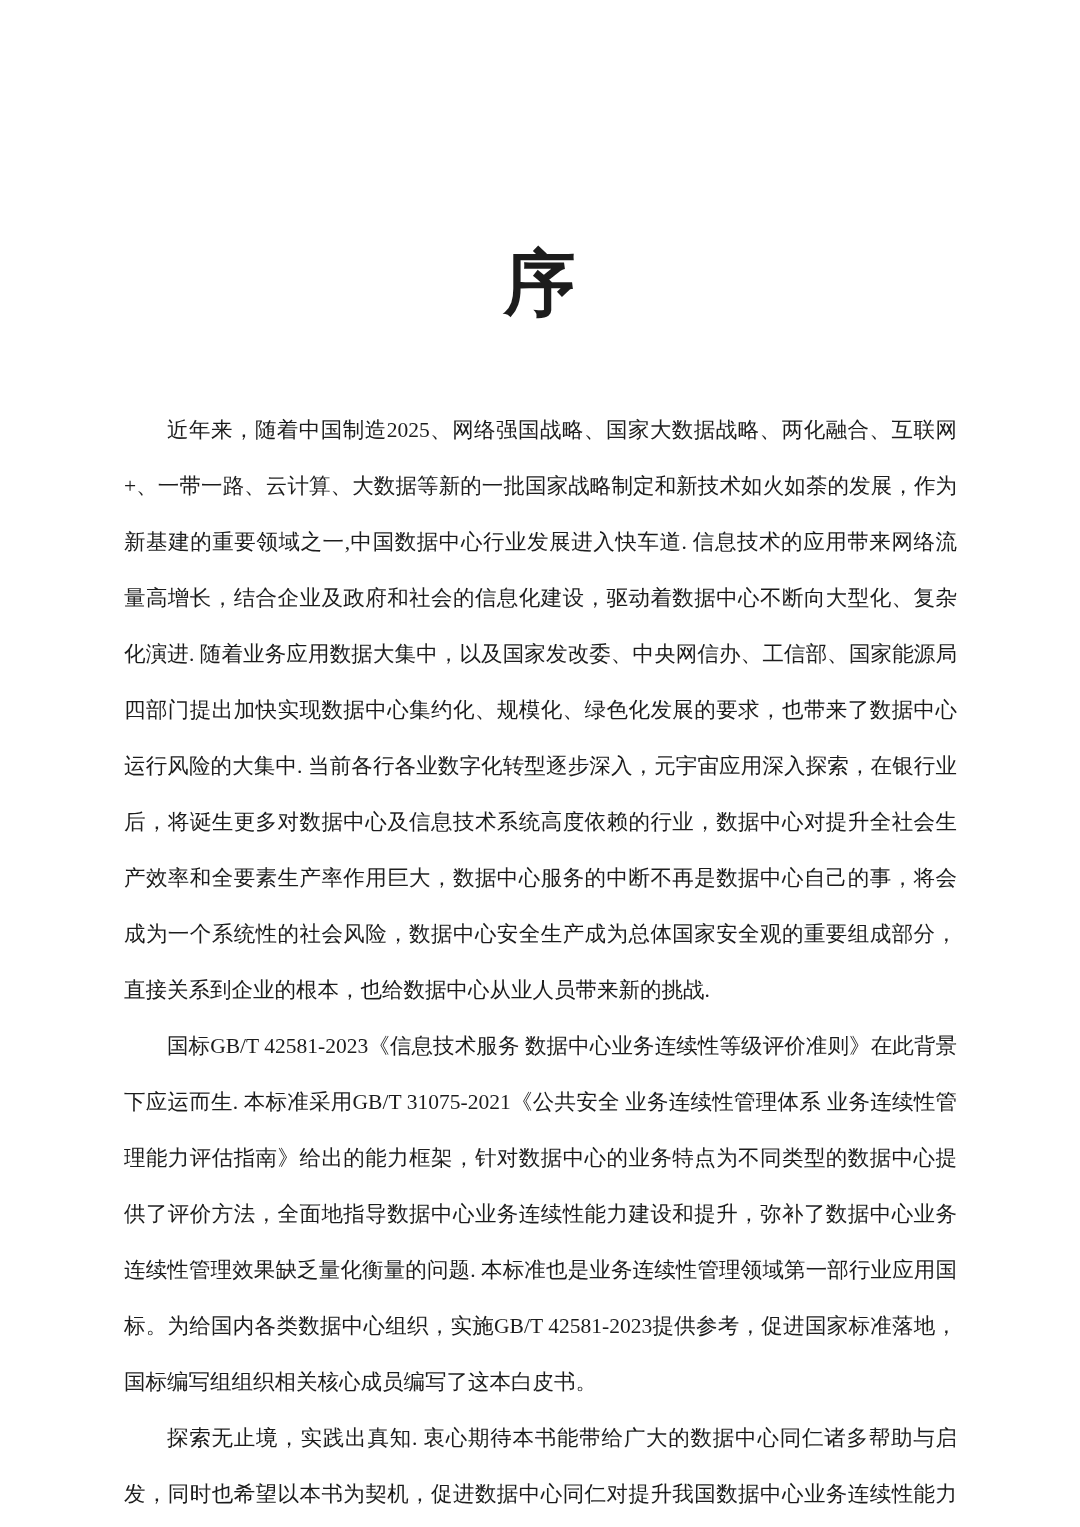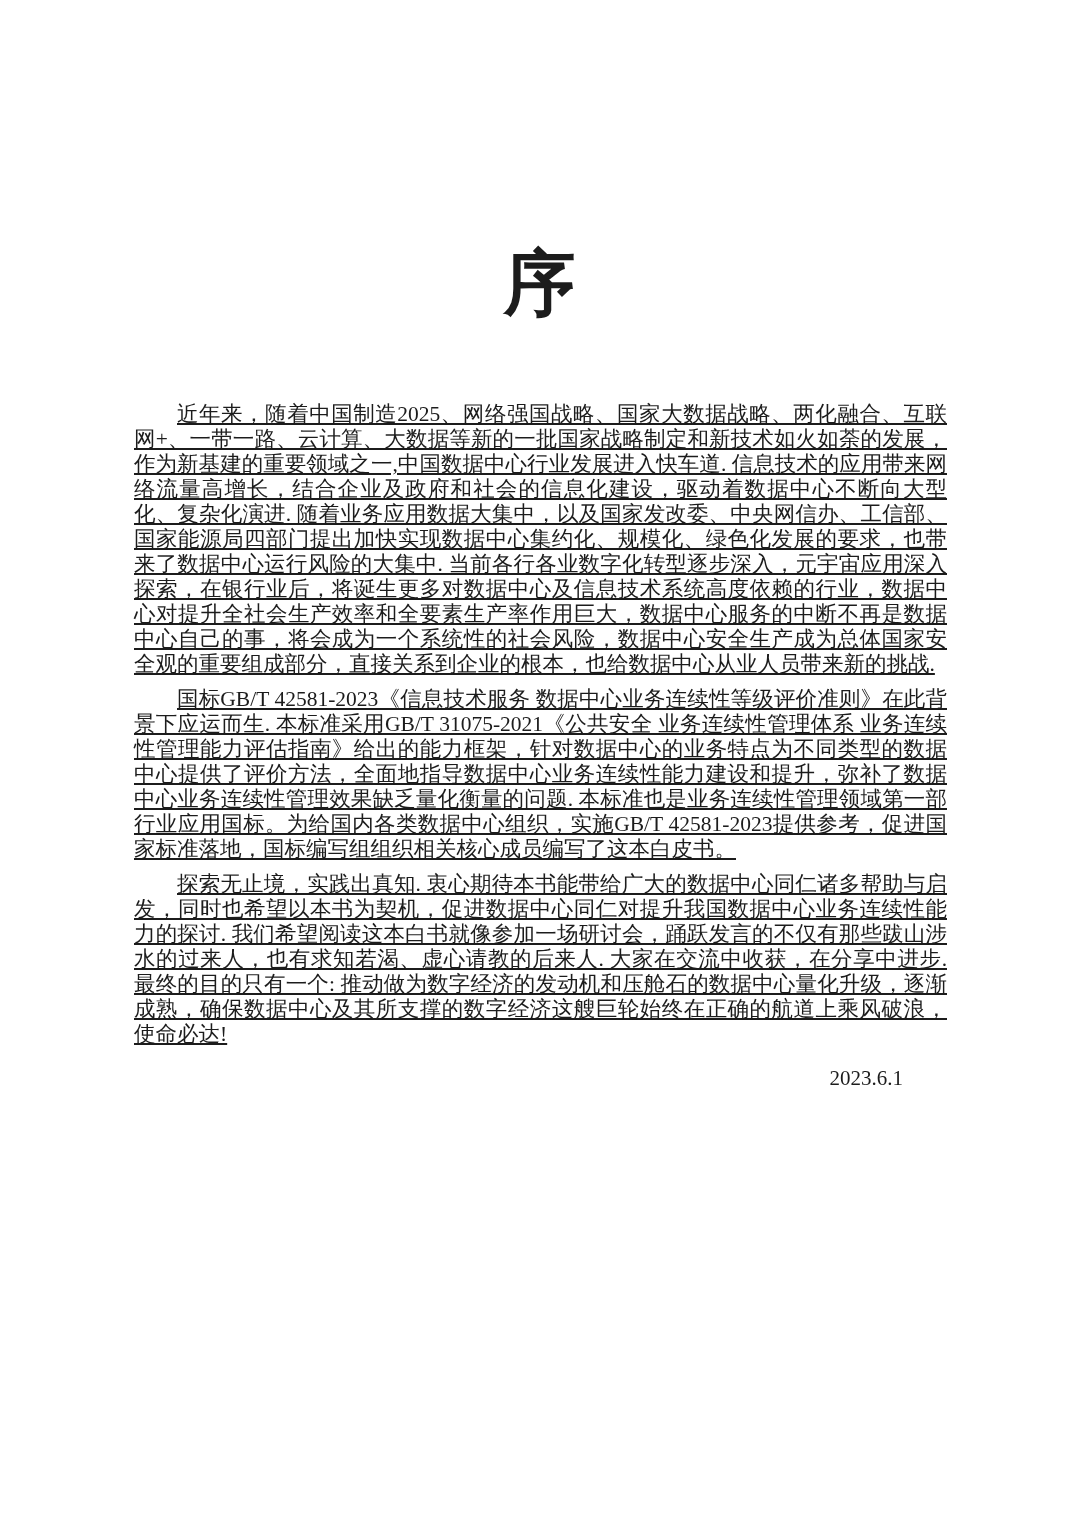--- a/index.html
+++ b/index.html
@@ -24,27 +24,26 @@
   }
   .doc-title {
     margin: 246px 0 0 0;
     text-align: center;
     font-size: 72px;
     line-height: 76px;
     font-weight: 700;
     letter-spacing: 2px;
   }
   .body-text p {
-    margin: 10px;
+    margin: 0;
     font-size: 21.5px;
-    line-height: 25px;
+    line-height: 56px;
     text-align: justify;
     text-indent: 2em;
     word-break: break-word;
-    text-decoration: underline;
   }
   .body-text {
     margin-top: 80px;
   }
   .signature {
     margin-top: 6px;
     font-size: 21.5px;
     line-height: 42.6px;
     text-align: right;
     padding-right: 36px;

